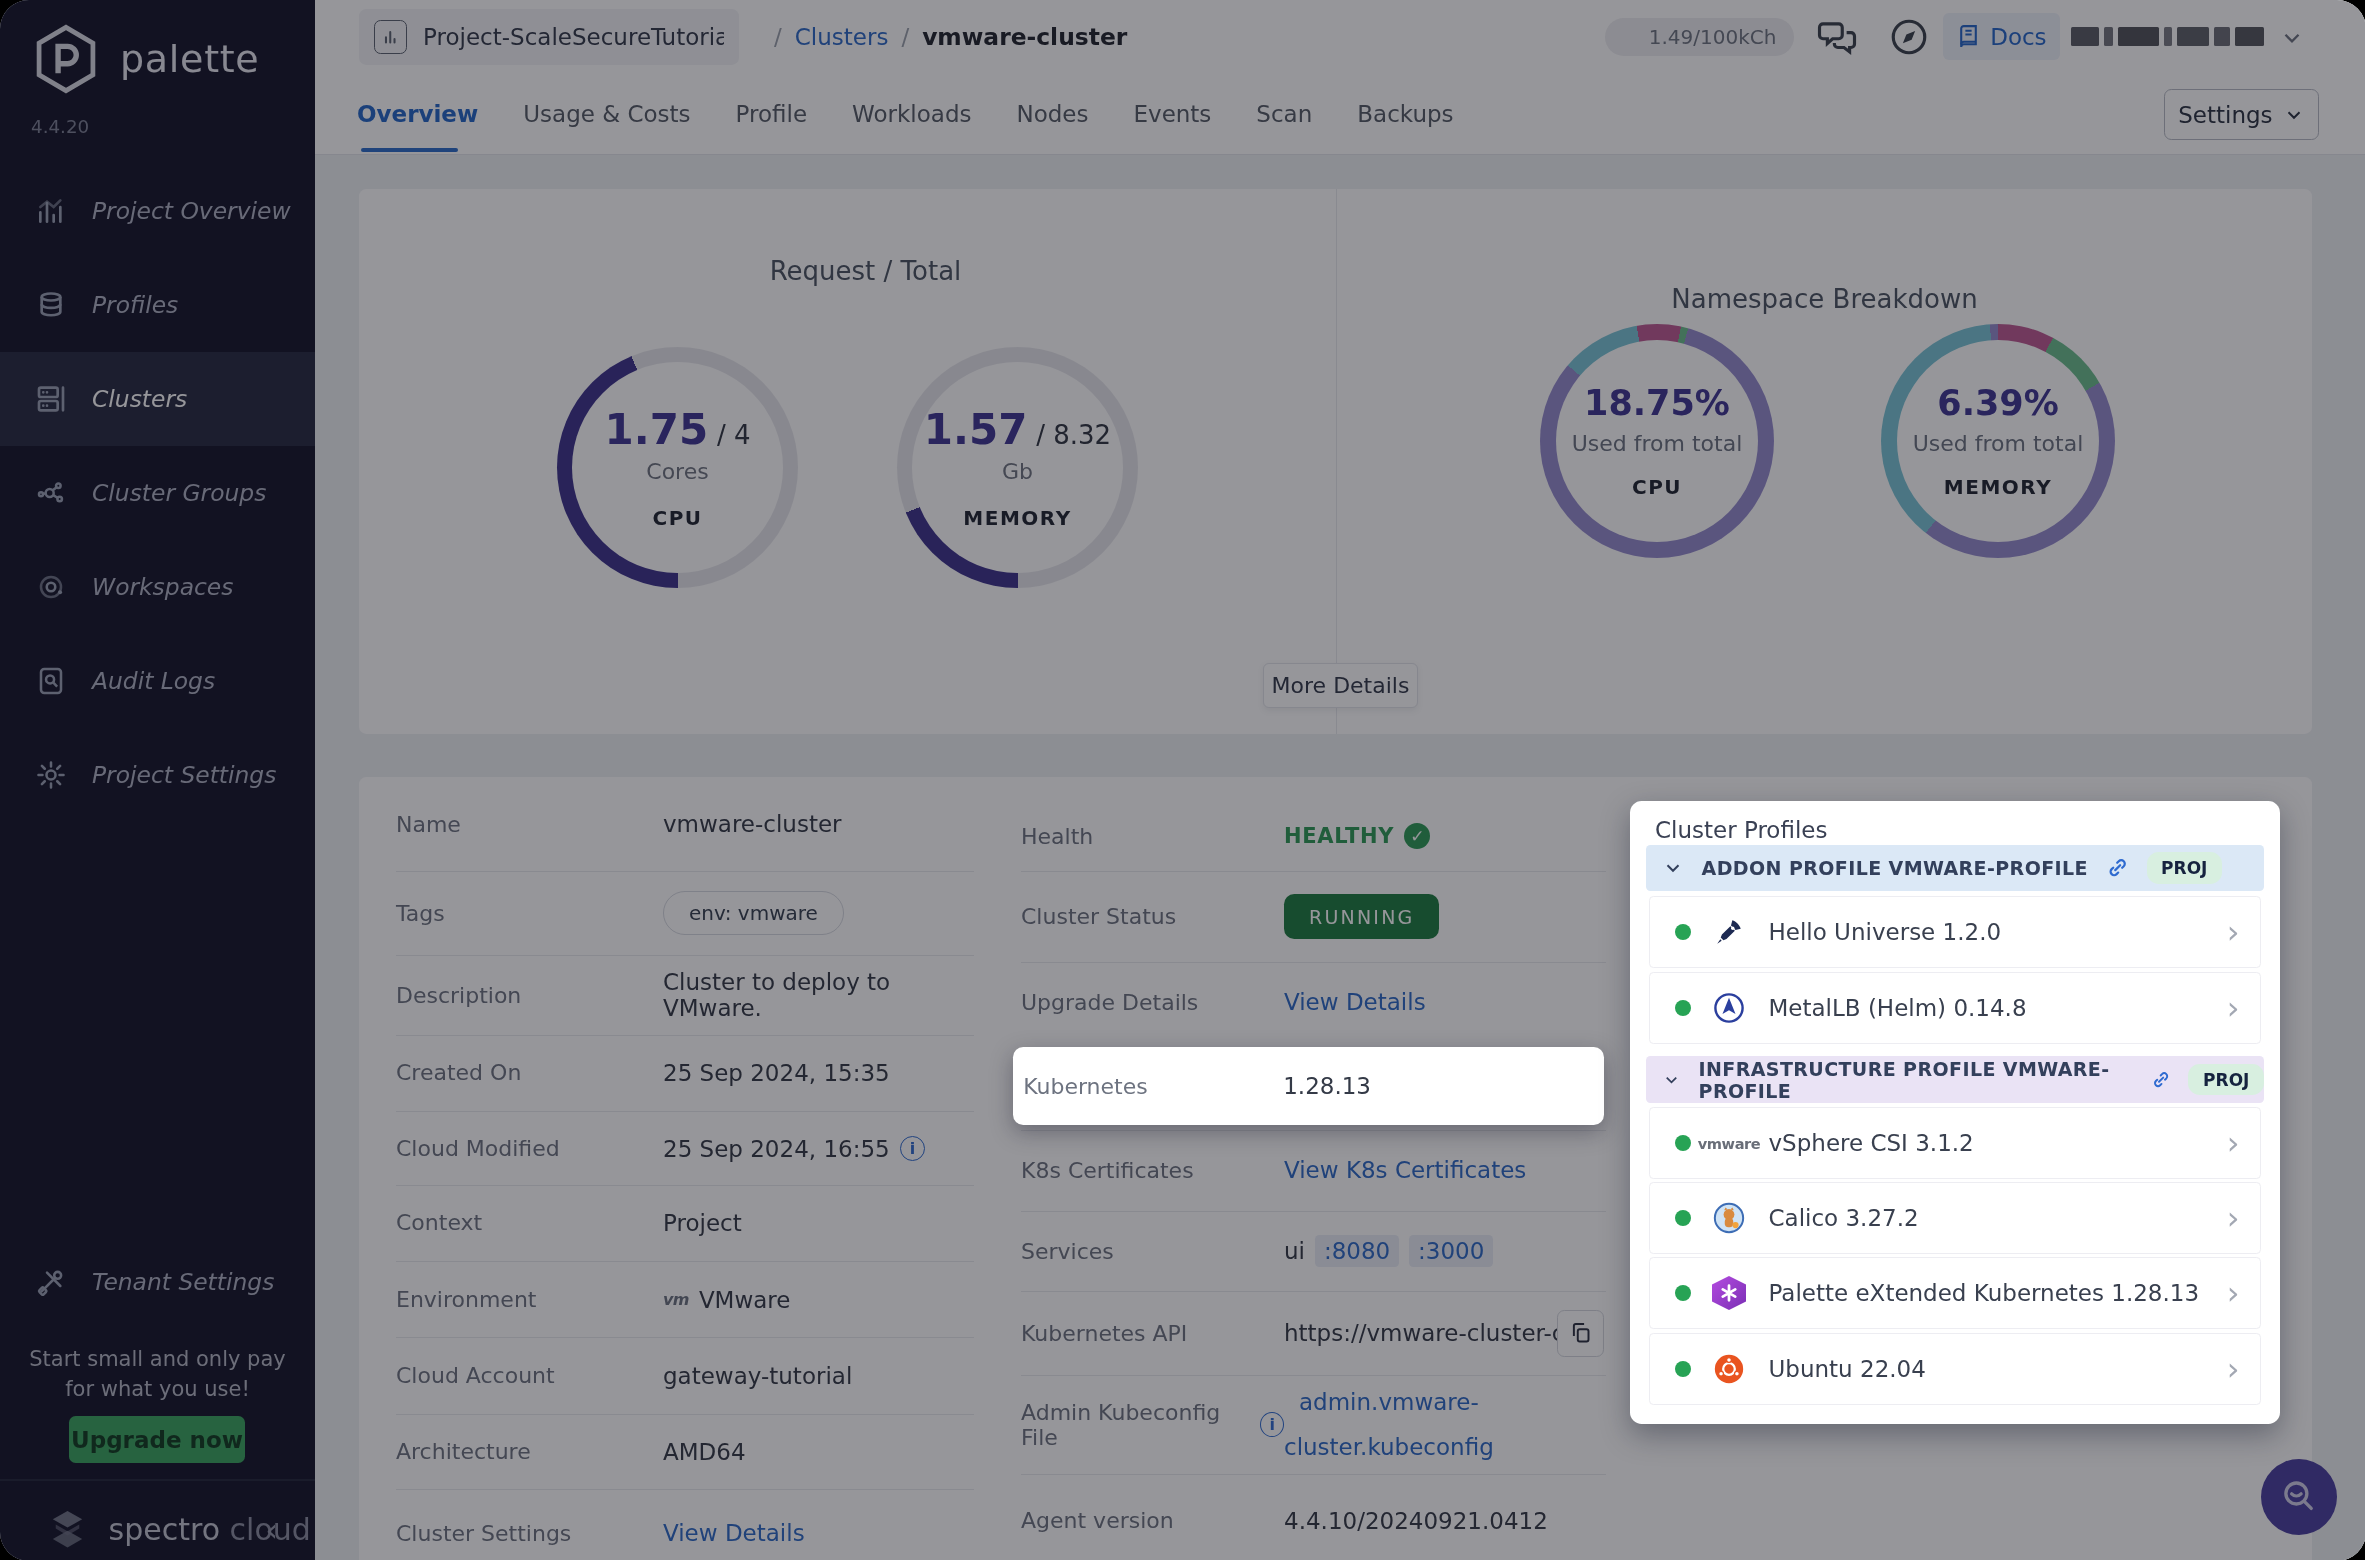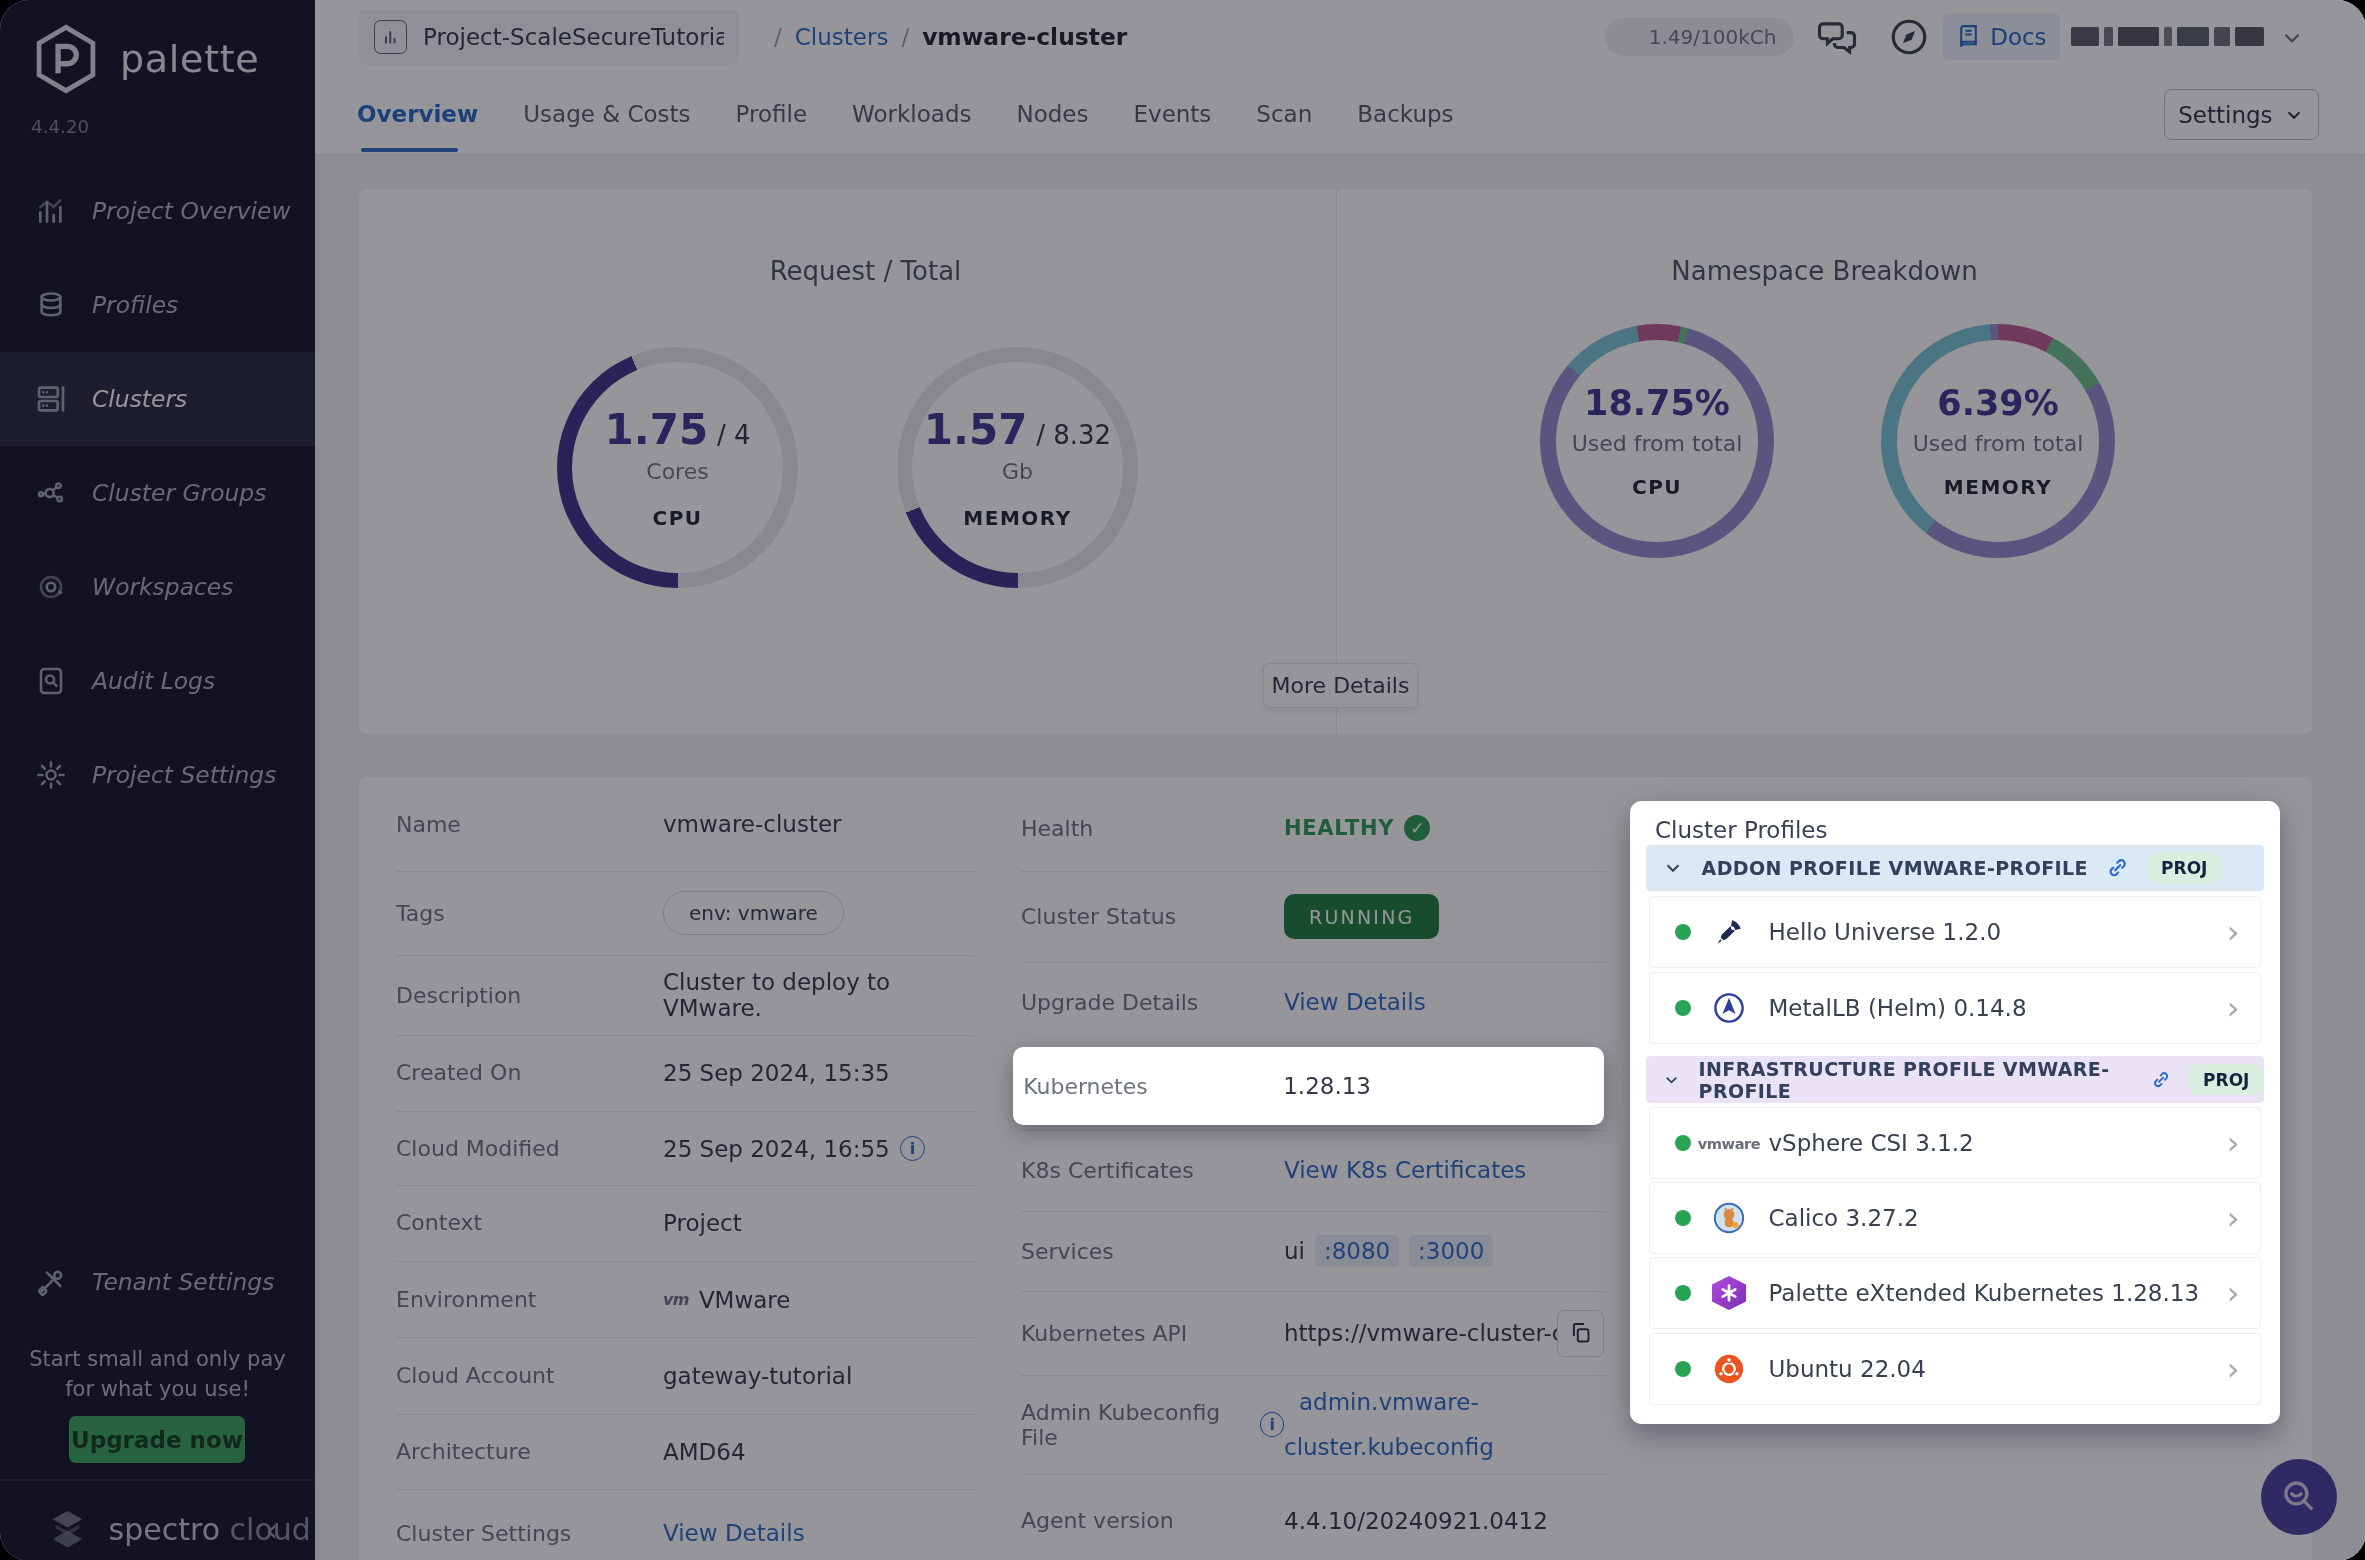--- a/index.html
+++ b/index.html
@@ -321,21 +321,21 @@
           <path d="M6 9l6 6 6-6"></path>
         </svg>
     </div>
   </header>
 
   <main class="content">
 
     <section class="card stats-card">
       <div class="half-divider"></div>
       <div class="chart-title" style="left:18px;">Request / Total</div>
-      <div class="chart-title" style="left:977px;">Namespace Breakdown</div>
+      <div class="chart-title" style="left:977px;margin-top:28px;">Namespace Breakdown</div>
 
       <div style="position:absolute; left:198px; top:158px; width:241px;">
         <div class="ring gauge" style="position: relative; background: conic-gradient(from 180deg, rgb(61, 51, 140) 0%, rgb(61, 51, 140) 43.75%, rgb(231, 231, 236) 43.75%, rgb(231, 231, 236) 100%);">
           <div class="gauge-inner">
             <div class="gauge-valrow">
               <span class="gauge-big">1.75</span>
               <span class="gauge-total">/ 4</span>
             </div>
             <div class="gauge-unit">Cores</div>
             <div class="ring-cap">CPU</div>
@@ -426,21 +426,21 @@
       <div class="hdiv l" style="top:94px;"></div>
         <div class="hdiv l" style="top:178px;"></div>
       <div class="hdiv l" style="top:258px;"></div>
         <div class="hdiv l" style="top:334px;"></div>
       <div class="hdiv l" style="top:408px;"></div>
         <div class="hdiv l" style="top:484px;"></div>
       <div class="hdiv l" style="top:560px;"></div>
         <div class="hdiv l" style="top:637px;"></div>
       <div class="hdiv l" style="top:712px;"></div>
 
-      <div class="drow right" style="top:4px;height:94px;text-align:right;">
+      <div class="drow right" style="top:12px;height:94px;text-align:right;">
         <span class="lbl">Health</span>
         <span class="val">
             <span class="healthy">HEALTHY</span>
           <span class="check-circle">✓</span>
           </span>
       </div>
       <div class="drow right" style="top:94px;height:91px;">
         <span class="lbl">Cluster Status</span>
         <span class="running">RUNNING</span>
       </div>

